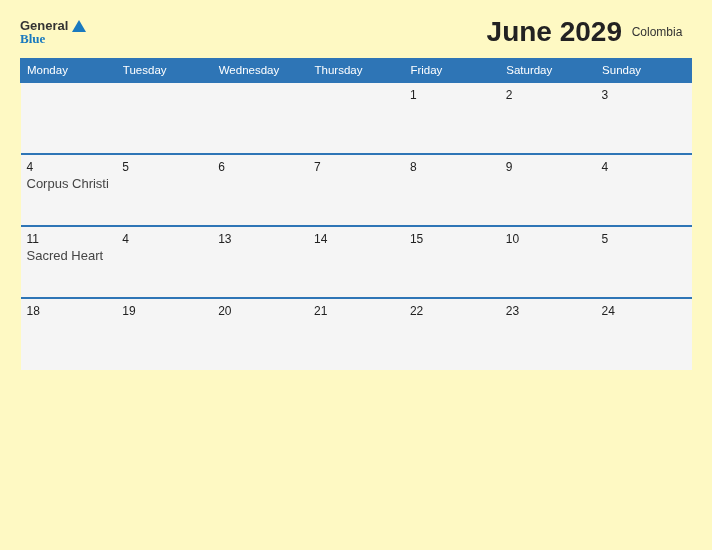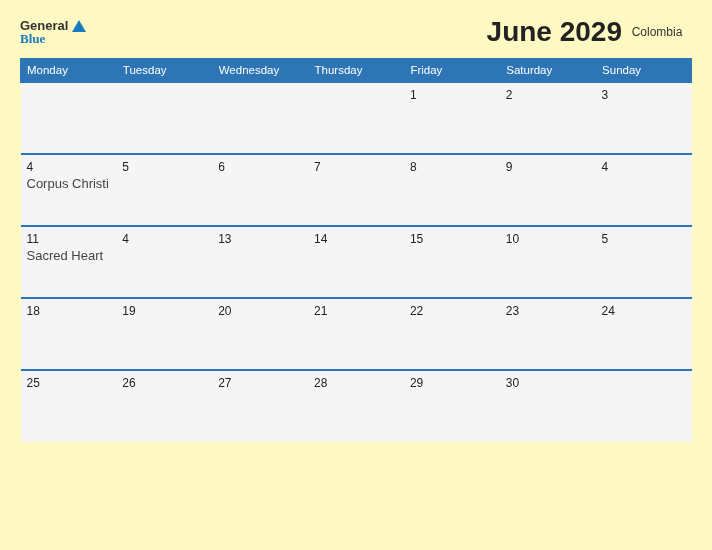--- a/index.html
+++ b/index.html
@@ -223,36 +223,15 @@
           <td>
             <span class="day-number">22</span>
           </td>
           <td>
             <span class="day-number">23</span>
           </td>
           <td>
             <span class="day-number">24</span>
           </td>
         </tr>
-        <tr>
-          <td>
-            <span class="day-number">25</span>
-          </td>
-          <td>
-            <span class="day-number">26</span>
-          </td>
-          <td>
-            <span class="day-number">27</span>
-          </td>
-          <td>
-            <span class="day-number">28</span>
-          </td>
-          <td>
-            <span class="day-number">29</span>
-          </td>
-          <td>
-            <span class="day-number">30</span>
-          </td>
-          <td class="empty"></td>
-        </tr>
       </tbody>
   </table>
 </div>
 
 </body></html>

